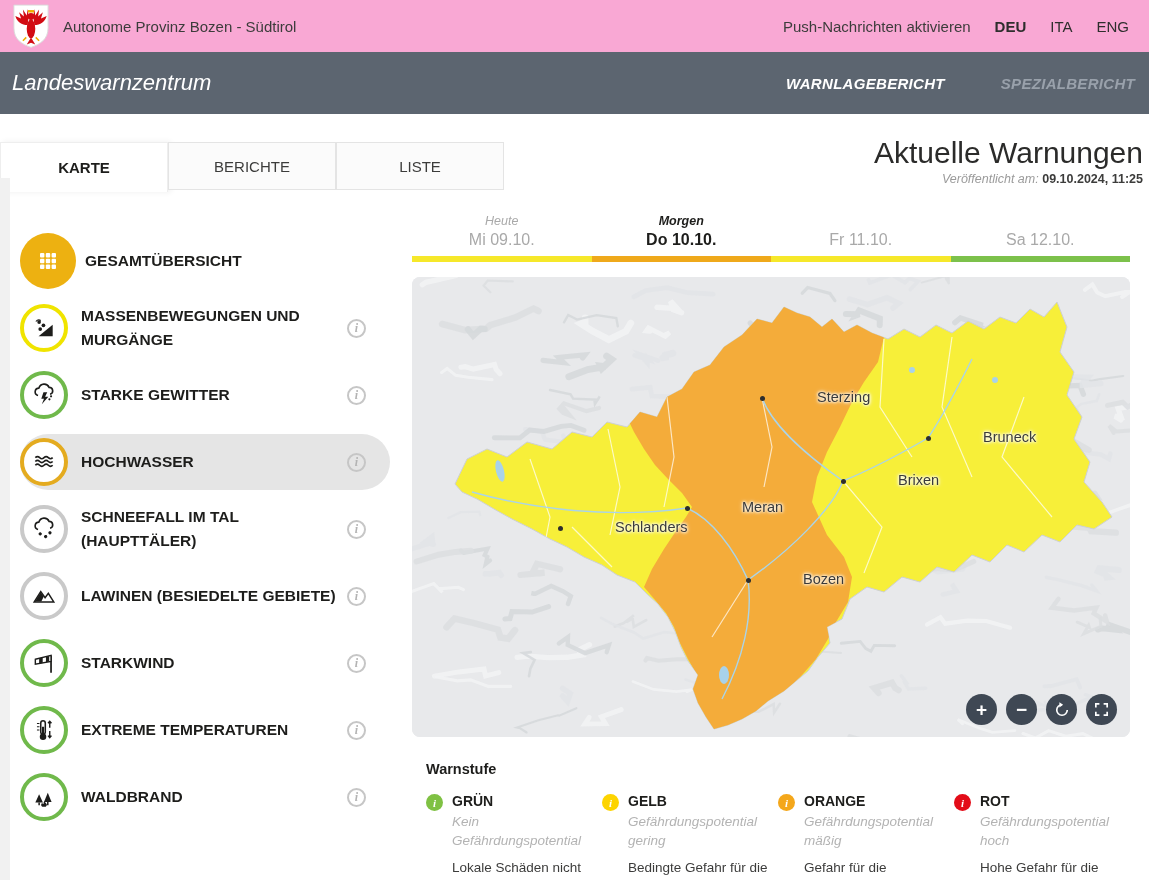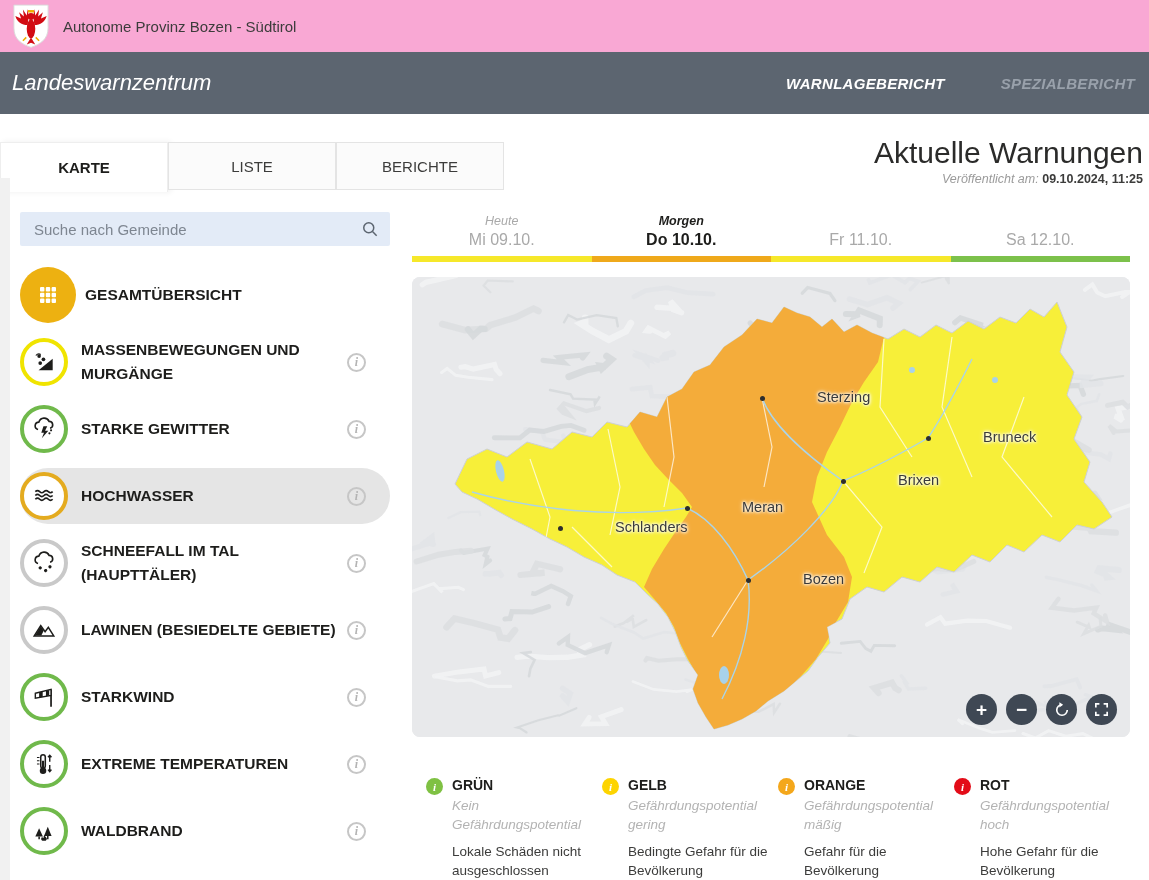--- a/index.html
+++ b/index.html
@@ -98,59 +98,56 @@
         <circle cx="20" cy="14" r="3.6"></circle>
         <path d="M16.5 23 C10 23 5.5 20 3.5 13.5 L9.5 16 L7.5 9.5 L12.5 14 L11.5 6.5 L15.5 13 L16.5 6 L17.5 14 Z"></path>
         <path d="M23.5 23 C30 23 34.5 20 36.5 13.5 L30.5 16 L32.5 9.5 L27.5 14 L28.5 6.5 L24.5 13 L23.5 6 L22.5 14 Z"></path>
         <path d="M20 36 L15.5 43.5 L20 41.5 L24.5 43.5 Z"></path>
       </g>
       <rect x="16.8" y="7.2" width="6.4" height="2.6" fill="#eead00"></rect>
       <path d="M15 36 l-3.5 3.5 M25 36 l3.5 3.5" stroke="#eead00" stroke-width="1.6" fill="none"></path>
     </svg>
   </span>
   <span class="org">Autonome Provinz Bozen - Südtirol</span>
+  <span class="topbar-right">
+    <span class="push">Push-Nachrichten aktivieren</span>
+    <span class="lang active">DEU</span>
+    <span class="lang">ITA</span>
+    <span class="lang">ENG</span>
+  </span>
 </header>
 
 <div class="darkbar">
   <span class="app-title">Landeswarnzentrum</span>
   <nav class="darknav">
     <span class="navitem">WARNLAGEBERICHT</span>
     <span class="navitem inactive">SPEZIALBERICHT</span>
   </nav>
 </div>
 
 <div class="tabsrow">
   <div class="tabs">
     <div class="tab active">KARTE</div>
+    <div class="tab">BERICHTE</div>
     <div class="tab">LISTE</div>
-    <div class="tab">BERICHTE</div>
   </div>
   <div class="titleblock">
     <div class="page-title">Aktuelle Warnungen</div>
     <div class="published">
       <span>Veröffentlicht am:</span>
       <span class="pubval">09.10.2024, 11:25</span>
     </div>
   </div>
 </div>
 
 <div class="gutter"></div>
 
 <div class="content">
 
   <aside class="sidebar">
-    <div class="searchbox">
-      <input type="text" placeholder="Suche nach Gemeinde" style="">
-      <span class="search-ic">
-        <svg viewBox="0 0 24 24" width="20" height="20" fill="none" stroke="#5c6570" stroke-width="1.8">
-          <circle cx="10.5" cy="10.5" r="6"></circle>
-            <path d="M15 15 L20 20"></path>
-        </svg>
-      </span>
-    </div>
 
     <div class="catlist">
 
       <div class="cat">
         <span class="ring solid" style="background: rgb(237, 177, 17);">
           <svg viewBox="0 0 24 24" width="24" height="24" fill="#fff">
             <rect x="4" y="4" width="4.4" height="4.4" rx="1"></rect>
               <rect x="9.8" y="4" width="4.4" height="4.4" rx="1"></rect>
               <rect x="15.6" y="4" width="4.4" height="4.4" rx="1"></rect>
             <rect x="4" y="9.8" width="4.4" height="4.4" rx="1"></rect>
@@ -470,20 +467,21 @@
         </div>
         <div class="mapbtn">
           <svg viewBox="0 0 24 24" width="17" height="17">
             <path d="M4 9 V4 H9 M15 4 H20 V9 M20 15 V20 H15 M9 20 H4 V15" fill="none" stroke="#fff" stroke-width="2.4"></path>
           </svg>
         </div>
       </div>
     </div>
 
     <div class="legend">
+      <div class="legend-title">Warnstufe</div>
       <div class="levels">
         <div class="level">
           <span class="badge" style="background: rgb(127, 193, 67);">i</span>
           <span>
             <div class="name">GRÜN</div>
             <div class="pot">Kein Gefährdungspotential</div>
             <div class="desc">Lokale Schäden nicht ausgeschlossen</div>
           </span>
         </div>
         <div class="level">

